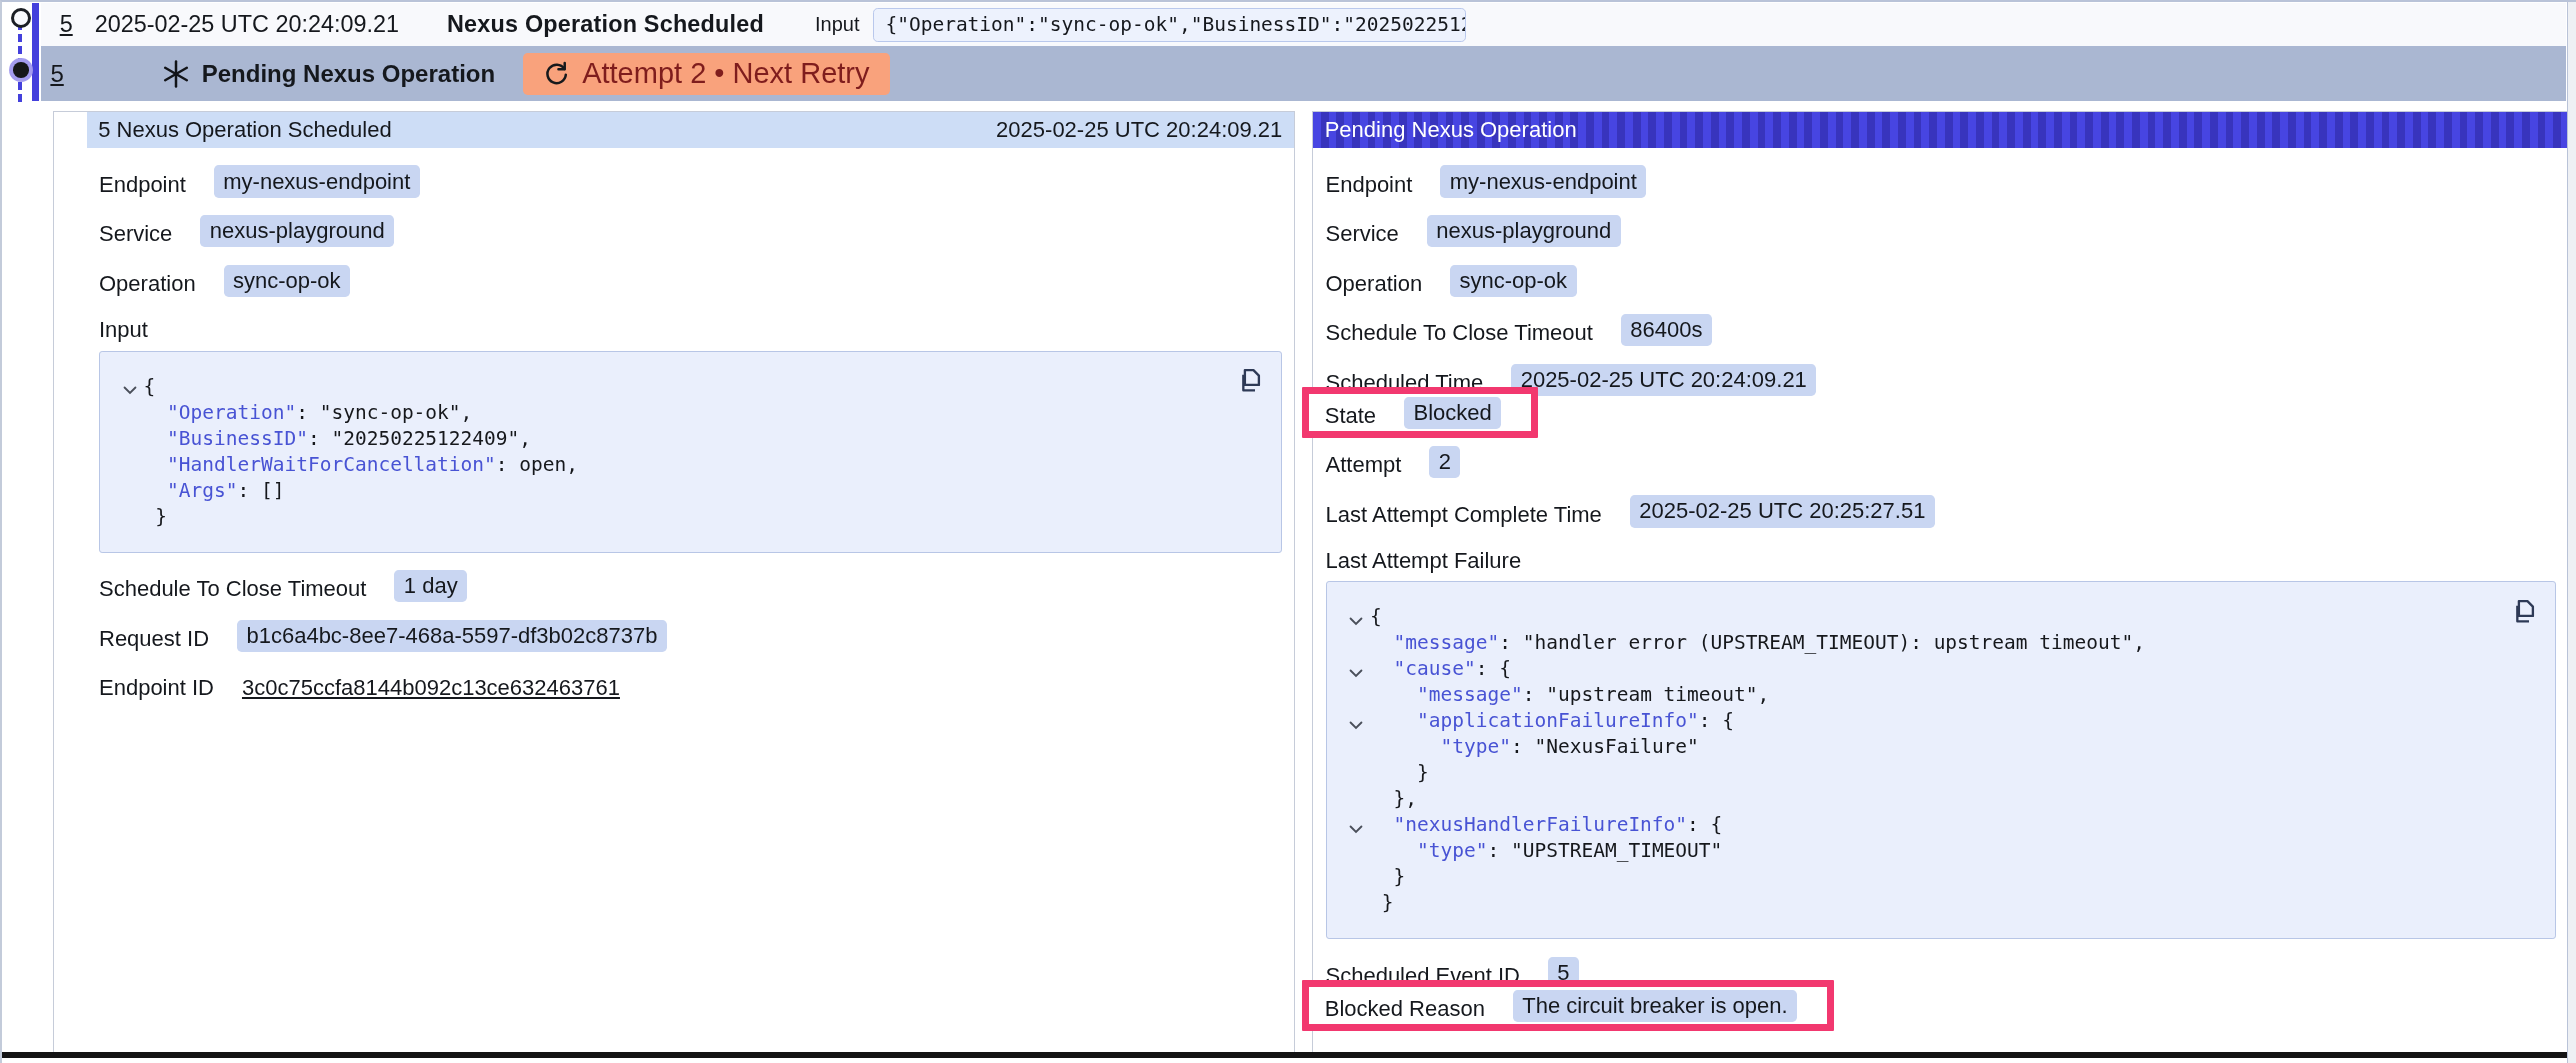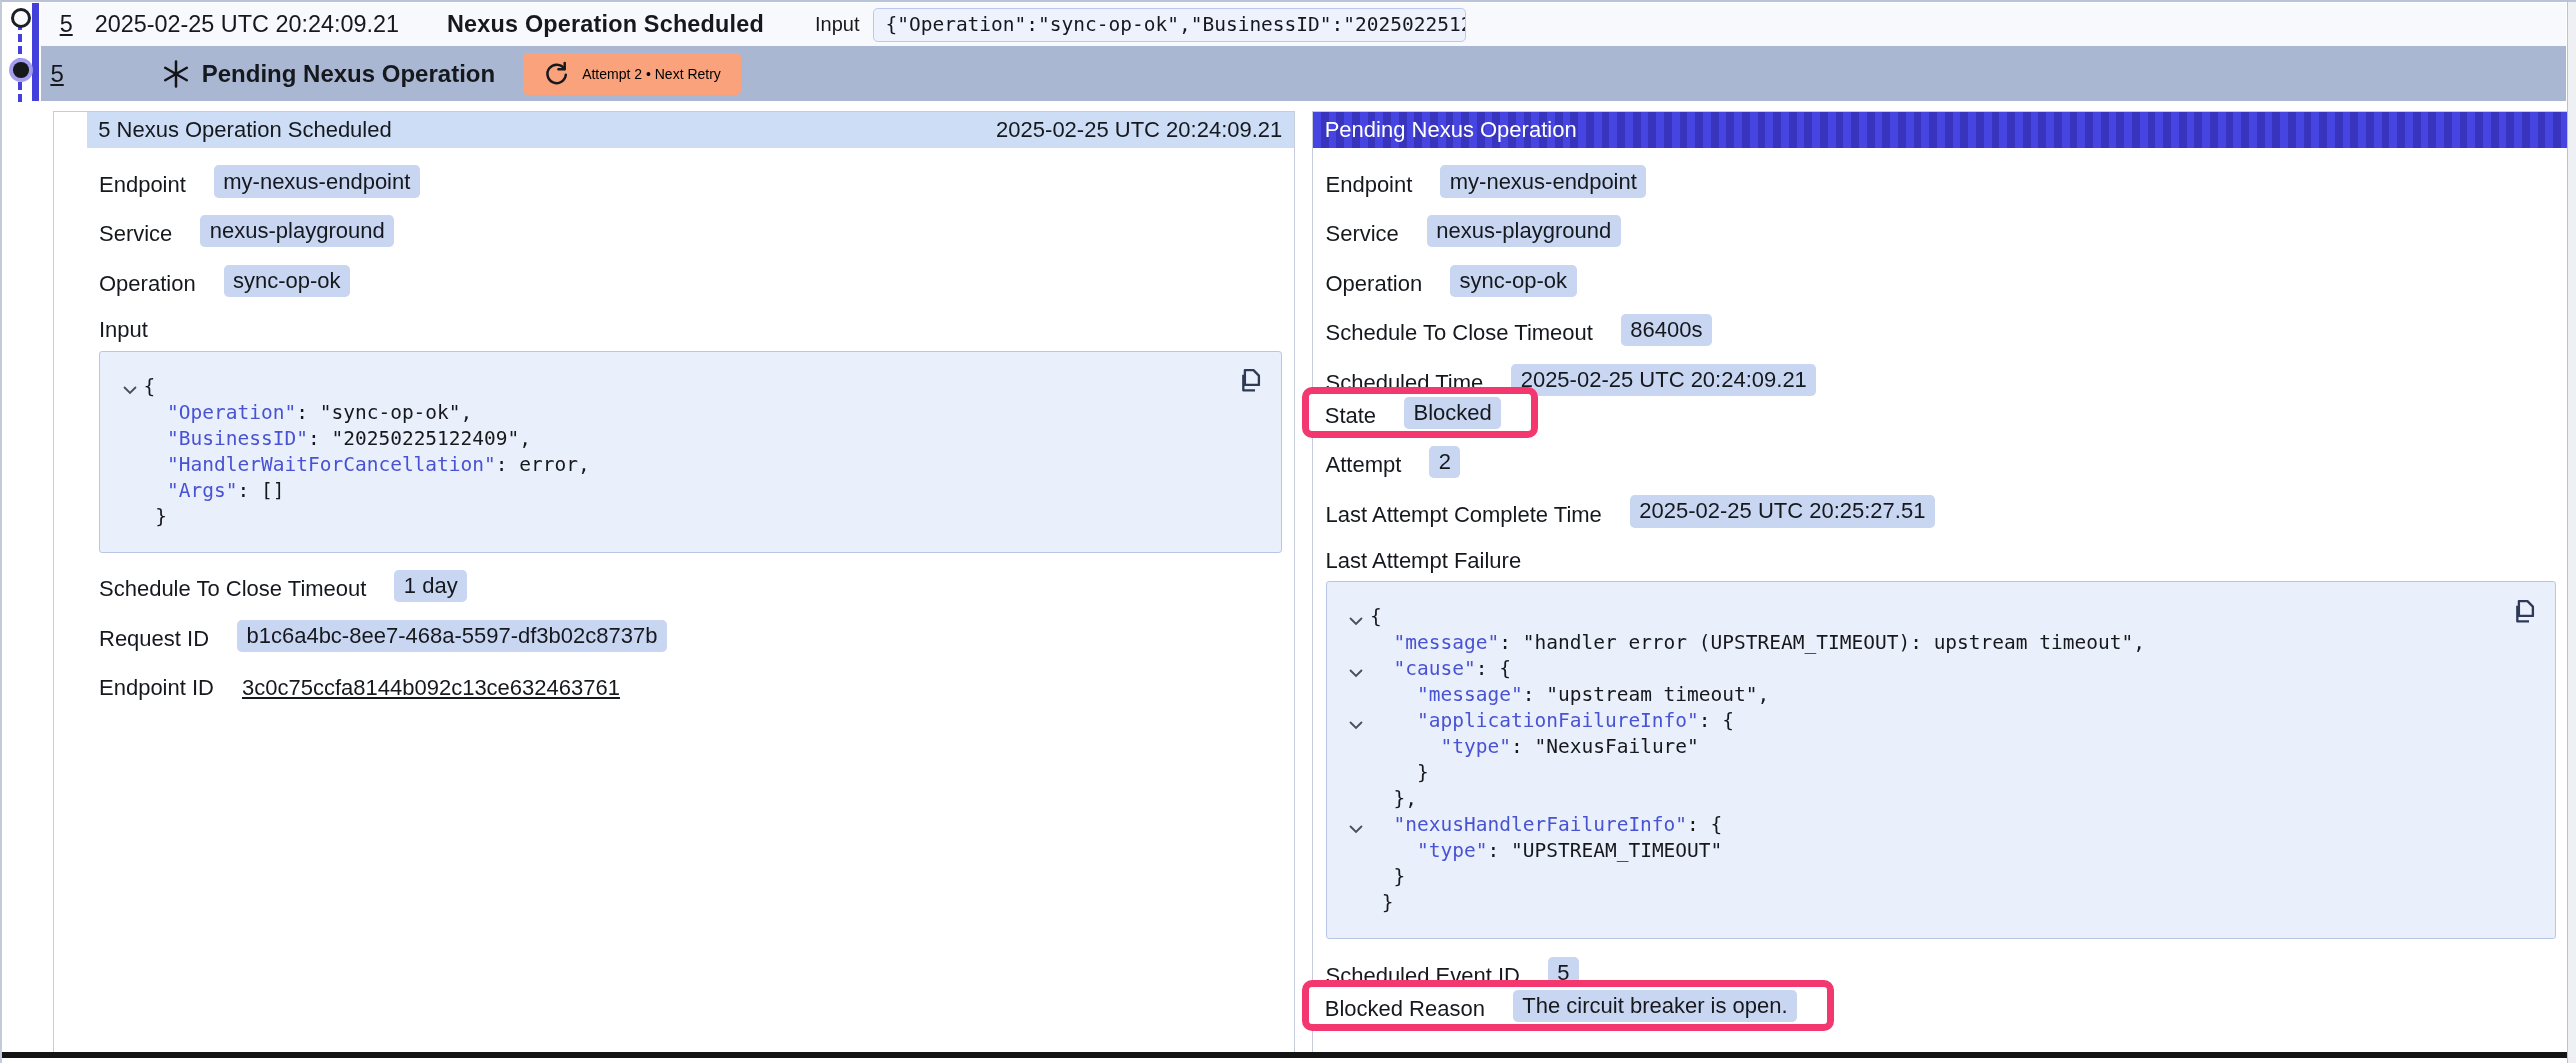--- a/index.html
+++ b/index.html
@@ -19,35 +19,35 @@
   .event-row .id { margin-left:18.7px; text-decoration:underline; color:#15181d; }
   .event-row .time { margin-left:22px; }
   .event-row .title { margin-left:48px; font-weight:bold; letter-spacing:0.2px; }
   .event-row .input-label { margin-left:51px; font-size:20px; }
   .input-chip { margin-left:14px; width:593px; height:34px; background:#edf2fd; border:1.6px solid #b9c8ec; border-radius:4.7px; font-family:"DejaVu Sans Mono", monospace; font-size:19.5px; line-height:31px; padding:0 11px; white-space:nowrap; overflow:hidden; }
 
   .pending-row { position:absolute; left:39px; top:44px; right:10px; height:55px; background:var(--row-pending-bg,#aab7d2); display:flex; align-items:center; font-size:24px; }
   .pending-row .id { margin-left:9.4px; text-decoration:underline; color:#15181d; }
   .pending-row .asterisk { margin-left:97px; display:inline-flex; }
   .pending-row .title { margin-left:11px; font-weight:bold; }
-  .retry-badge { margin-left:28px; height:42px; background:var(--badge-orange,#f9a27c); border-radius:4.7px; display:inline-flex; align-items:center; gap:12.5px; padding:0 20px; font-size:14px; color:#000000; }
+  .retry-badge { margin-left:28px; height:42px; background:var(--badge-orange,#f9a27c); border-radius:4.7px; display:inline-flex; align-items:center; gap:12.5px; padding:0 20px; font-size:29px; color:#7f1d1d; }
 
   
   .panel { position:absolute; top:109px; height:942px; background:#fff; border:1.6px solid #c6ccd9; padding:0 12.5px; }
   .panel-left { left:51px; width:1242px;padding-left:45px; }
   .panel-right { left:1310px; width:1257px; }
   .panel-header { height:36px; margin:0 -12.5px; display:flex; align-items:center; justify-content:space-between; padding:0 11.7px; font-size:22px; }
   .panel-header.plain { background:var(--panel-header-blue,#cdddf6); color:#15181d; }
   .panel-header.striped { background:repeating-linear-gradient(90deg, var(--stripe-light,#4745e2) 0 7.8px, var(--stripe-dark,#3834bd) 7.8px 15.6px); color:#ffffff; }
 
   .field-row { display:flex; align-items:flex-end; gap:28px; height:34px; margin-top:15.6px; font-size:22px; width:max-content; }
   .field-label { white-space:nowrap; }
   .chip { background:var(--chip-blue,#c9d6f2); border-radius:4.7px; padding:3.1px 9.4px; white-space:nowrap; }
   .field-link { text-decoration:underline; color:#15181d; cursor:pointer; white-space:nowrap; }
-  .highlight-ring { display:inline-block; width:max-content; border:7.8px solid var(--highlight-pink,#f2386f); border-radius:10px; background:#fff; padding:1.6px 30px 1.6px 15.6px; margin:-9.4px 0 -9.4px -23.4px; }
+  .highlight-ring { display:inline-block; width:max-content; border:7.8px solid var(--highlight-pink,#f2386f); border-radius:1px; background:#fff; padding:1.6px 30px 1.6px 15.6px; margin:-9.4px 0 -9.4px -23.4px; }
   .highlight-ring .field-row { margin-top:0; }
 
   .section-label { font-size:22px; margin-top:20px; }
 
   .json-viewer { position:relative; margin-top:7.8px; background:var(--json-bg,#eaeffc); border:1.6px solid #b8c6e6; border-radius:3.1px; padding:22px 15.6px; }
   .code-line { display:flex; white-space:pre; font-family:"DejaVu Sans Mono", monospace; font-size:19.5px; line-height:26px; }
   .gutter { width:28px; flex:0 0 28px; display:inline-flex; justify-content:center; align-items:center; transform:translateY(3.9px); }
   .tok-key { color:var(--json-key,#4853d4); }
   .tok-plain { color:#16181c; }
   .copy-btn { position:absolute; top:14px; right:17px; width:31px; height:31px; background:transparent; border:none; cursor:pointer; display:flex; align-items:center; justify-content:center; }
@@ -121,21 +121,21 @@
           <path d="M12 10 V 30 H 27"></path>
           <path d="M12 6 H 23 L 30 13 V 25 H 12 Z" transform="translate(2,-2)"></path>
         </svg>
       </button>
       <div>
           <div class="code-line"><span class="gutter"><svg width="14" height="9.4" viewBox="0 0 18 12" fill="none" stroke="#4a4f5a" stroke-width="2.4" stroke-linecap="round">
                 <polyline points="2,2 9,9 16,2"></polyline>
               </svg></span><span><span class="tok-plain">{</span></span></div>
           <div class="code-line"><span class="gutter"></span><span><span class="tok-plain">  </span><span class="tok-key">"Operation"</span><span class="tok-plain">: "sync-op-ok",</span></span></div>
           <div class="code-line"><span class="gutter"></span><span><span class="tok-plain">  </span><span class="tok-key">"BusinessID"</span><span class="tok-plain">: "20250225122409",</span></span></div>
-          <div class="code-line"><span class="gutter"></span><span><span class="tok-plain">  </span><span class="tok-key">"HandlerWaitForCancellation"</span><span class="tok-plain">: error,</span></span></div>
+          <div class="code-line"><span class="gutter"></span><span><span class="tok-plain">  </span><span class="tok-key">"HandlerWaitForCancellation"</span><span class="tok-plain">: open,</span></span></div>
           <div class="code-line"><span class="gutter"></span><span><span class="tok-plain">  </span><span class="tok-key">"Args"</span><span class="tok-plain">: []</span></span></div>
           <div class="code-line"><span class="gutter"></span><span><span class="tok-plain"> }</span></span></div>
         </div>
     </div>
     <div style="margin-top:7.8px;">
         <div class="field-row">
           <span class="field-label">Schedule To Close Timeout</span>
           <span class="chip">1 day</span>
         </div>
         <div class="field-row">

